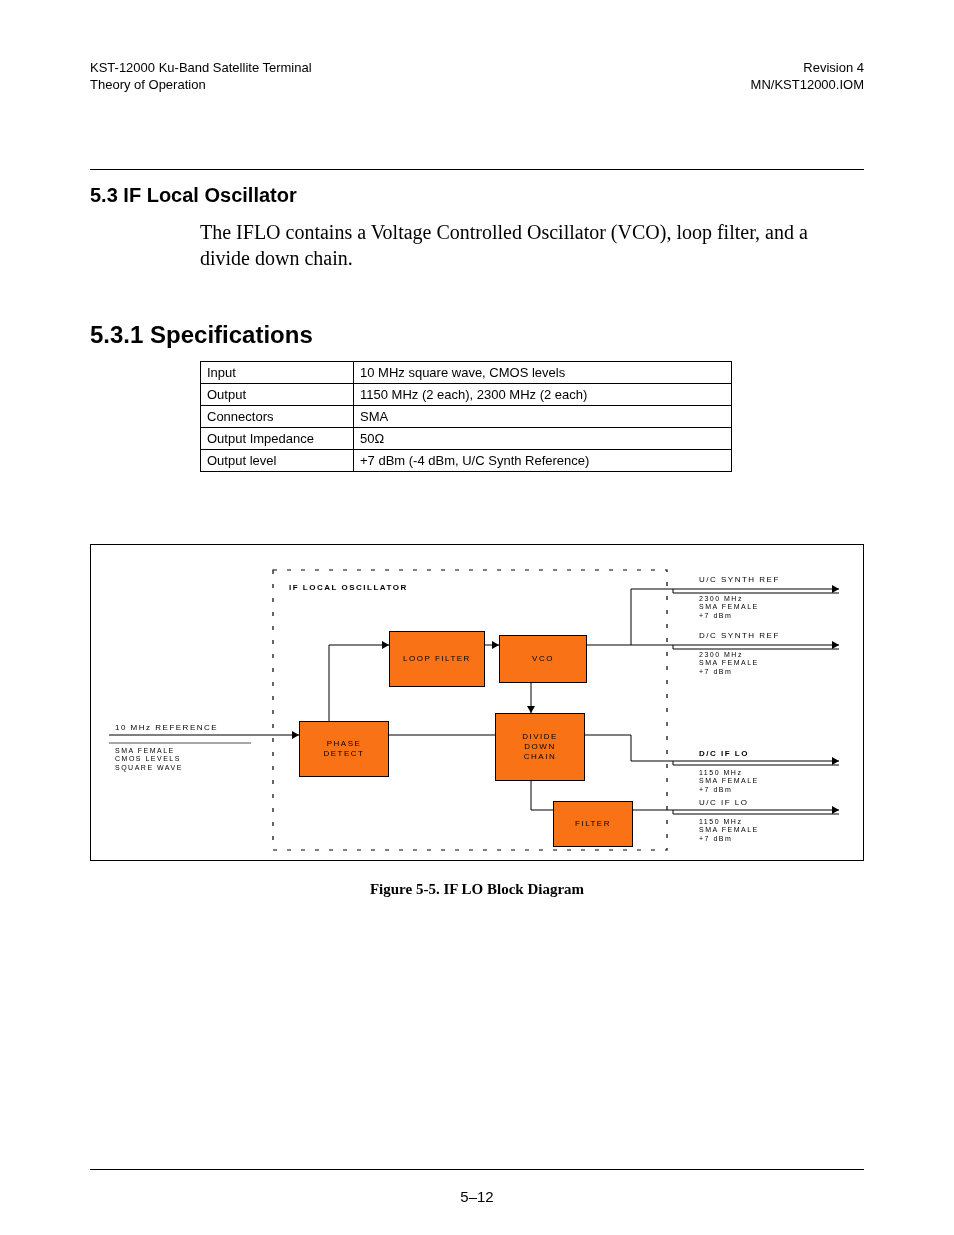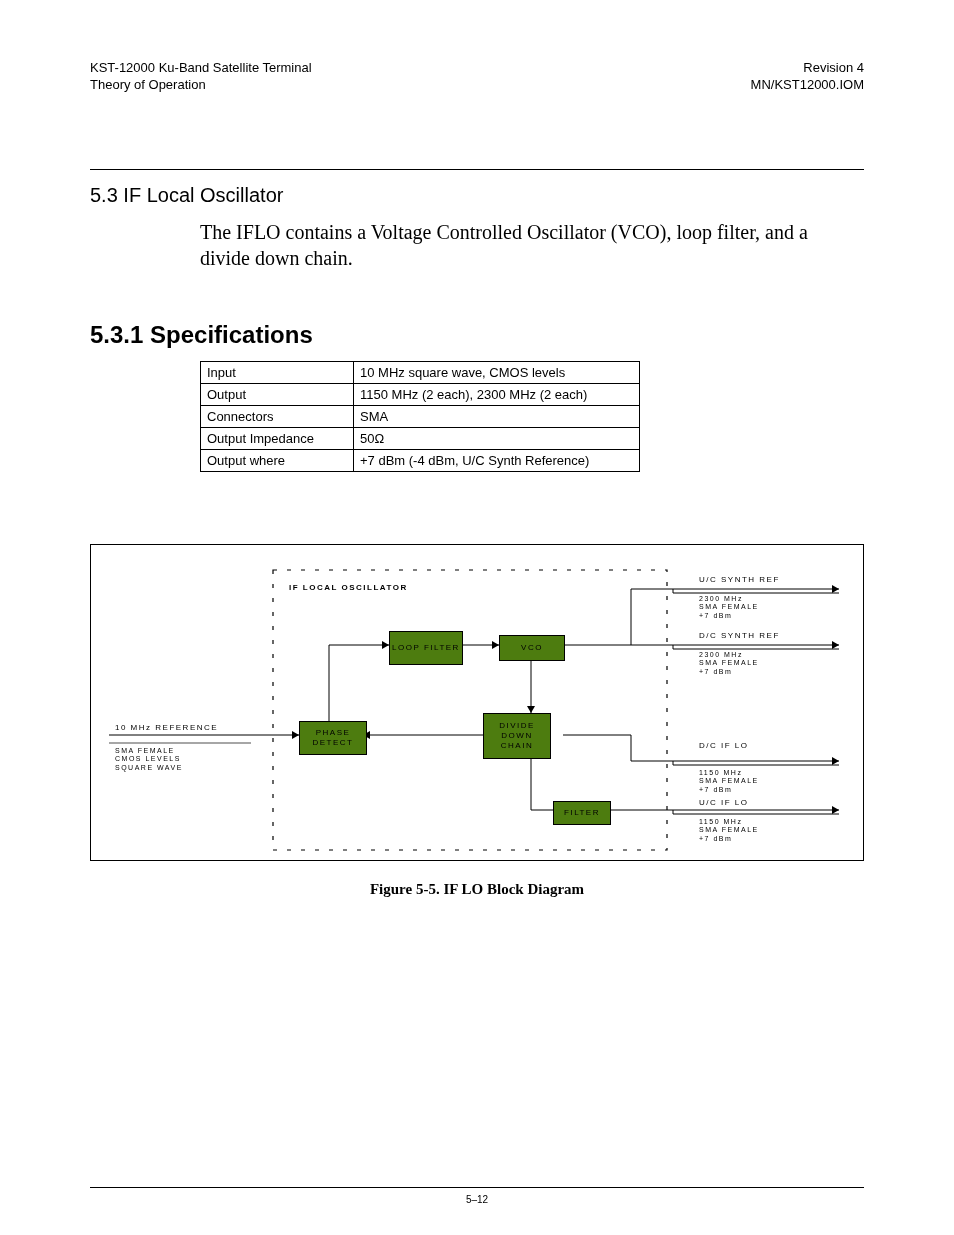--- a/index.html
+++ b/index.html
@@ -29,21 +29,21 @@
   .header-right { text-align: right; }
   .rule {
     border: none;
     border-top: 1px solid #000;
     margin: 8px 0 0 0;
   }
   .section-space-top { height: 65px; }
   h2.sec {
     font-family: Arial, Helvetica, sans-serif;
     font-size: 20px;
-    font-weight: normal;
+    font-weight: bold;
     margin: 0 0 12px 0;
   }
   h2.sub {
     font-family: Arial, Helvetica, sans-serif;
     font-size: 24px;
     font-weight: bold;
     margin: 34px 0 12px 0;
   }
   .body-indent {
     margin-left: 110px;
@@ -52,21 +52,21 @@
   p.body {
     font-size: 20px;
     line-height: 1.3;
     margin: 0 0 16px 0;
   }
   table.spec {
     border-collapse: collapse;
     font-family: Arial, Helvetica, sans-serif;
     font-size: 13px;
     margin-left: 110px;
-    width: 440px;
+    width: 532px;
   }
   table.spec td {
     border: 1px solid #000;
     padding: 3px 6px;
   }
   table.spec td:first-child { width: 140px; }
   .figure-box {
     border: 1px solid #000;
     margin-top: 72px;
     height: 315px;
@@ -81,38 +81,38 @@
   }
   .figure-box .blk {
     position: absolute;
     border: 1px solid #000;
     font-size: 8px;
     letter-spacing: 1.5px;
     display: flex;
     align-items: center;
     justify-content: center;
     text-align: center;
-    padding: 2px;
-    background: #4d7c0f;
+    padding: 13px;
+    background: #f97316;
     line-height: 1.2;
   }
   .figure-caption {
     font-family: "Times New Roman", serif;
     font-weight: bold;
     font-size: 15px;
     text-align: center;
     margin-top: 20px;
   }
   .footer {
     margin-top: auto;
     border-top: 1px solid #000;
     text-align: center;
-    font-size: 10px;
-    font-family: Arial, Helvetica, sans-serif;
-    padding-top: 6px;
+    font-size: 15px;
+    font-family: Arial, Helvetica, sans-serif;
+    padding-top: 18px;
   }
   svg { position: absolute; left:0; top:0; overflow: visible; }
 </style>
 </head>
 <body>
 
 <div class="page">
 
   <div class="header">
     <div class="header-left">
@@ -148,21 +148,21 @@
         </tr>
         <tr>
           <td>Connectors</td>
           <td>SMA</td>
         </tr>
         <tr>
           <td>Output Impedance</td>
           <td>50Ω</td>
         </tr>
         <tr>
-          <td>Output where</td>
+          <td>Output level</td>
           <td>+7 dBm (-4 dBm, U/C Synth Reference)</td>
         </tr>
       </tbody>
   </table>
 
   <div class="figure-box">
 
     <svg width="100%" height="100%">
 
       <rect x="182" y="25" width="394" height="280" fill="none" stroke="#000" stroke-width="1.2" stroke-dasharray="4 10"></rect>
@@ -214,41 +214,41 @@
       <line x1="18" y1="198" x2="160" y2="198" stroke="#000" stroke-width="0.7"></line>
     </svg>
 
     <div class="lbl" style="left:198px; top:38px; font-weight:bold;">IF LOCAL OSCILLATOR</div>
 
     <div class="blk" style="left:298px; top:86px; width:68px; height:28px;">LOOP
 FILTER</div>
     <div class="blk" style="left:408px; top:90px; width:60px; height:20px;">VCO</div>
     <div class="blk" style="left:208px; top:176px; width:62px; height:28px;">PHASE
 DETECT</div>
-    <div class="blk" style="left:392px; top:168px; width:62px; height:40px;">DIVIDE
+    <div class="blk" style="left:404px; top:168px; width:62px; height:40px;">DIVIDE
 DOWN
 CHAIN</div>
     <div class="blk" style="left:462px; top:256px; width:52px; height:18px;">FILTER</div>
 
     <div class="lbl" style="left:24px; top:178px;">10 MHz REFERENCE</div>
     <div class="lbl" style="left:24px; top:202px; font-size:7px; white-space:pre;">SMA FEMALE
 CMOS LEVELS
 SQUARE WAVE</div>
 
     <div class="lbl" style="left:608px; top:30px;">U/C SYNTH REF</div>
     <div class="lbl" style="left:608px; top:50px; font-size:7px; white-space:pre;">2300 MHz
 SMA FEMALE
 +7 dBm</div>
 
     <div class="lbl" style="left:608px; top:86px;">D/C SYNTH REF</div>
     <div class="lbl" style="left:608px; top:106px; font-size:7px; white-space:pre;">2300 MHz
 SMA FEMALE
 +7 dBm</div>
 
-    <div class="lbl" style="left:608px; top:196px;">D/C IF LO</div>
+    <div class="lbl" style="left:608px; top:204px;font-weight:bold;">D/C IF LO</div>
     <div class="lbl" style="left:608px; top:224px; font-size:7px; white-space:pre;">1150 MHz
 SMA FEMALE
 +7 dBm</div>
 
     <div class="lbl" style="left:608px; top:253px;">U/C IF LO</div>
     <div class="lbl" style="left:608px; top:273px; font-size:7px; white-space:pre;">1150 MHz
 SMA FEMALE
 +7 dBm</div>
   </div>
 

